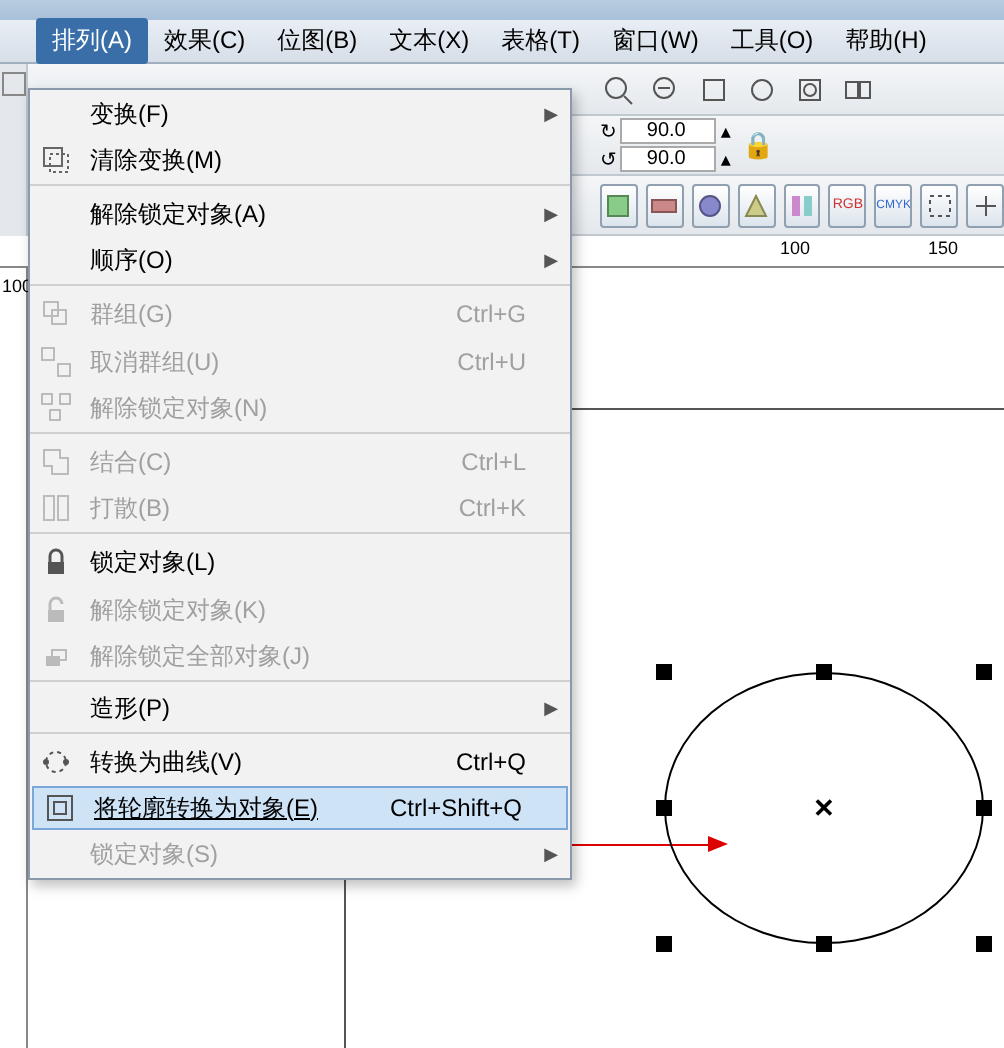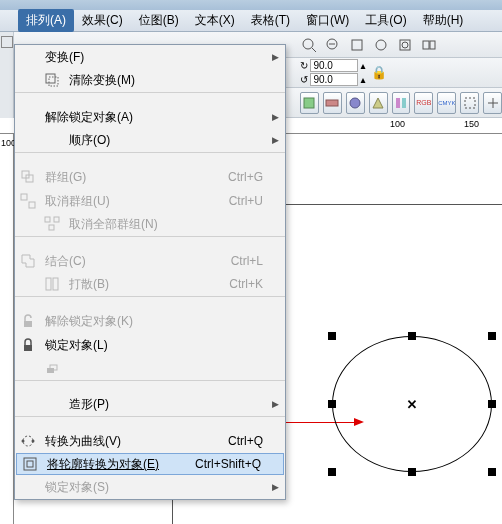--- a/index.html
+++ b/index.html
@@ -6,32 +6,32 @@
   body { width: 502px; height: 524px; background: #fff; overflow: hidden; position: relative; }
   .titlebar { height: 10px; background: linear-gradient(#b8cde0,#a8c0d8); }
   .menubar { height: 22px; background: linear-gradient(#e8eef4,#d6dee8); display: flex; align-items: center; padding-left: 18px; font-size: 12px; border-bottom: 1px solid #a0b0c0; }
   .menubar span { padding: 3px 8px; }
   .menubar .active { background: #3a6ea8; color: #fff; border-radius: 2px; }
   .toolbar { height: 26px; background: linear-gradient(#f4f6f8,#e4e8ec); border-bottom: 1px solid #c0c8d0; display: flex; align-items: center; gap: 6px; padding-left: 300px; font-size: 11px; }
   .toolbar .ic { width: 18px; height: 18px; display: inline-flex; align-items: center; justify-content: center; }
   .propbar { height: 30px; background: linear-gradient(#f4f6f8,#e4e8ec); border-bottom: 1px solid #c0c8d0; display: flex; align-items: center; padding-left: 300px; gap: 6px; font-size: 10px; }
   .propbar .rot { display: flex; flex-direction: column; gap: 1px; }
   .propbar .rot div { display: flex; align-items: center; gap: 2px; }
-  .propbar input { width: 48px; height: 13px; font-size: 10px; border: 1px solid #aaa; padding: 0 2px; }
+  .propbar input { width: 48px; height: 13px; font-size: 10px; border: 1px solid #aaa; padding: 0 12px; }
   .iconrow { height: 30px; background: linear-gradient(#f4f6f8,#e4e8ec); border-bottom: 1px solid #c0c8d0; display: flex; align-items: center; padding-left: 300px; gap: 4px; }
   .iconrow .sq { width: 22px; height: 22px; border: 1px solid #90a0b0; border-radius: 2px; background: linear-gradient(#fff,#dce4ec); display: inline-flex; align-items: center; justify-content: center; font-size: 9px; overflow: hidden; }
   .ruler-h { height: 16px; background: #fff; border-bottom: 1px solid #888; position: relative; font-size: 9px; display: flex; }
   .ruler-h .lbl { position: absolute; top: 1px; }
   .vstrip { position: absolute; left: 0; top: 134px; width: 14px; bottom: 0; background: #fff; border-right: 1px solid #888; font-size: 9px; }
   .vstrip .r { position: absolute; left: 1px; }
   .leftcol { position: absolute; left: 0; top: 32px; width: 14px; height: 102px; background: #e4e8ec; border-right: 1px solid #c0c8d0; }
   .leftcol .t { width: 12px; height: 12px; margin: 4px auto; border: 1px solid #888; }
   .dropdown { position: absolute; left: 14px; top: 44px; width: 272px; background: #f2f2f2; border: 1px solid #8a9aac; box-shadow: 2px 3px 6px rgba(0,0,0,0.25); font-size: 12px; z-index: 50; }
   .dd-row { height: 24px; display: flex; align-items: center; position: relative; }
-  .dd-row.sep-after { border-bottom: 1px solid #d0d0d0; margin-bottom: 12px; padding-bottom: 1px; padding-left: 24px; }
+  .dd-row.sep-after { border-bottom: 1px solid #d0d0d0; margin-bottom: 2px; padding-bottom: 1px; }
   .dd-icon { width: 26px; display: flex; justify-content: center; align-items: center; }
   .dd-label { flex: 1; padding-left: 4px; }
   .dd-short { position: absolute; right: 22px; }
   .dd-arrow { position: absolute; right: 6px; font-size: 9px; color: #555; }
   .dd-row.disabled { color: #a0a0a0; }
   .dd-row.highlight { background: #cfe3f7; border: 1px solid #7da7d9; height: 22px; margin: 0 1px; align-items: center; }
   .dd-label u { text-decoration: underline; }
   .canvas { position: absolute; left: 14px; top: 160px; right: 0; bottom: 0; background: #fff; }
   .page-edge { position: absolute; left: 158px; top: 44px; width: 340px; height: 340px; border: 1px solid #555; background: #fff; box-shadow: 3px 3px 0 #c8c8c8; }
   .ellipse { position: absolute; border: 1px solid #000; border-radius: 50%; }
@@ -211,66 +211,67 @@
       <span class="dd-short">Ctrl+U</span>
   </div>
   <div class="dd-row disabled sep-after">
     <span class="dd-icon">
         <svg width="16" height="16">
           <rect x="1" y="1" width="5" height="5" fill="none" stroke="#bbb"></rect>
           <rect x="10" y="1" width="5" height="5" fill="none" stroke="#bbb"></rect>
           <rect x="5" y="9" width="5" height="5" fill="none" stroke="#bbb"></rect>
         </svg>
       </span>
-    <span class="dd-label">取消全部群组(N)</span>
+    <span class="dd-label">解除锁定对象(N)</span>
   </div>
   <div class="dd-row disabled">
     <span class="dd-icon">
         <svg width="16" height="16">
           <path d="M2 2h8v4h4v8h-8v-4h-4z" fill="none" stroke="#bbb"></path>
         </svg>
       </span>
     <span class="dd-label">结合(C)</span>
       <span class="dd-short">Ctrl+L</span>
   </div>
   <div class="dd-row disabled sep-after">
     <span class="dd-icon">
         <svg width="16" height="16">
           <rect x="2" y="2" width="5" height="12" fill="none" stroke="#bbb"></rect>
           <rect x="9" y="2" width="5" height="12" fill="none" stroke="#bbb"></rect>
         </svg>
       </span>
     <span class="dd-label">打散(B)</span>
       <span class="dd-short">Ctrl+K</span>
   </div>
+  <div class="dd-row">
+    <span class="dd-icon">
+        <svg width="16" height="16">
+          <rect x="4" y="8" width="8" height="6" fill="#555"></rect>
+          <path d="M5 8 v-3 a3 3 0 0 1 6 0 v3" fill="none" stroke="#555" stroke-width="1.5"></path>
+        </svg>
+      </span>
+    <span class="dd-label">锁定对象(L)</span>
+  </div>
   <div class="dd-row disabled">
     <span class="dd-icon">
         <svg width="16" height="16">
           <rect x="4" y="8" width="8" height="6" fill="#bbb"></rect>
           <path d="M5 8 v-3 a3 3 0 0 1 6 0" fill="none" stroke="#bbb" stroke-width="1.5"></path>
         </svg>
       </span>
     <span class="dd-label">解除锁定对象(K)</span>
   </div>
-  <div class="dd-row">
-    <span class="dd-icon">
-        <svg width="16" height="16">
-          <rect x="4" y="8" width="8" height="6" fill="#555"></rect>
-          <path d="M5 8 v-3 a3 3 0 0 1 6 0 v3" fill="none" stroke="#555" stroke-width="1.5"></path>
-        </svg>
-      </span>
-    <span class="dd-label">锁定对象(L)</span>
-  </div>
   <div class="dd-row disabled sep-after">
     <span class="dd-icon">
         <svg width="16" height="16">
           <rect x="3" y="8" width="7" height="5" fill="#bbb"></rect>
           <rect x="6" y="5" width="7" height="5" fill="none" stroke="#bbb"></rect>
         </svg>
       </span>
+    <span class="dd-label">解除锁定全部对象(J)</span>
   </div>
   <div class="dd-row sep-after">
     <span class="dd-icon"></span>
       <span class="dd-label">造形(P)</span>
       <span class="dd-arrow">▶</span>
   </div>
   <div class="dd-row">
     <span class="dd-icon">
         <svg width="16" height="16">
           <circle cx="8" cy="8" r="5" fill="none" stroke="#555" stroke-dasharray="2"></circle>

